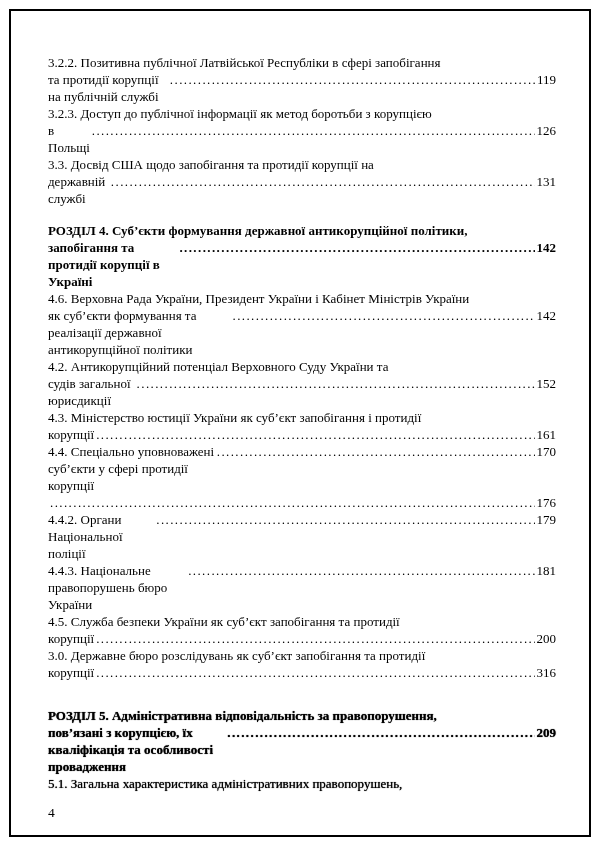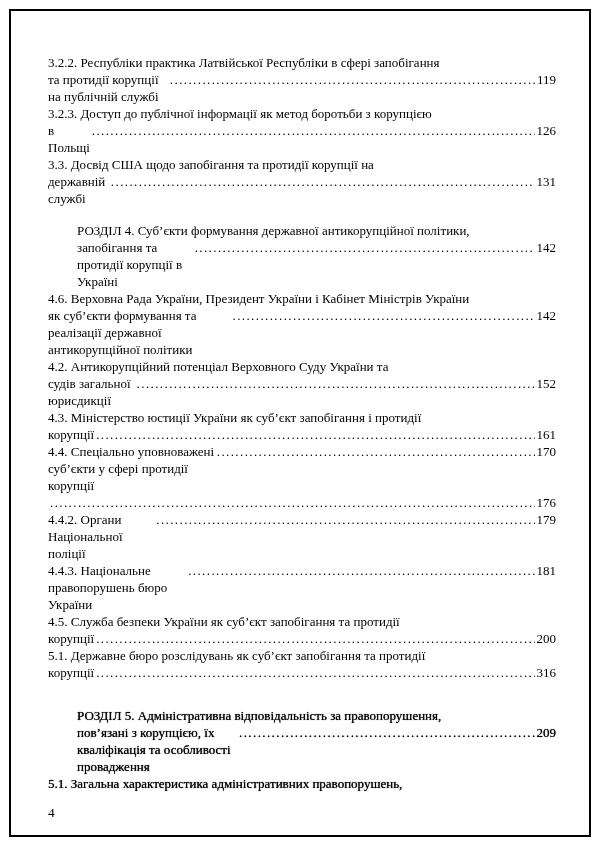--- a/index.html
+++ b/index.html
@@ -34,21 +34,21 @@
   .toc-section:nth-child(4) { margin-top: 15px; }
   .toc-section:nth-child(5) { margin-top: 25px; }
   .toc-section.blurred {
     filter: blur(0.7px);
     text-shadow: 0 0 0.9px rgba(0,0,0,0.95);
   }
   .toc-entry {
     font-size: 13px;
     line-height: 17px;
   }
-  .toc-entry.bold { font-weight: normal; margin-left: 29px; }
+  .toc-entry.bold { font-weight: bold; }
   .toc-line { display: block; }
   .toc-line.last {
     display: flex;
     align-items: baseline;
   }
   .toc-text { flex: 0 1 auto; }
   .dots {
     flex: 1 1 auto;
     overflow: hidden;
     white-space: nowrap;
@@ -68,21 +68,21 @@
   }
 </style>
 </head>
 <body>
 
 <div class="page-frame"></div>
 
 <div class="content">
     <div class="toc-section">
       <div class="toc-entry">
-        <div class="toc-line"><span class="toc-text">3.2.2. Республіки практика Латвійської Республіки в сфері запобігання</span></div>
+        <div class="toc-line"><span class="toc-text">3.2.2. Позитивна публічної Латвійської Республіки в сфері запобігання</span></div>
         <div class="toc-line last">
           <span class="toc-text">та протидії корупції на публічній службі</span>
           <span class="dots"></span>
           <span class="pagenum">119</span>
         </div>
       </div>
       <div class="toc-entry">
         <div class="toc-line"><span class="toc-text">3.2.3. Доступ до публічної інформації як метод боротьби з корупцією</span></div>
         <div class="toc-line last">
           <span class="toc-text">в Польщі</span>
@@ -161,21 +161,21 @@
       </div>
       <div class="toc-entry">
         <div class="toc-line"><span class="toc-text">4.5. Служба безпеки України як суб’єкт запобігання та протидії</span></div>
         <div class="toc-line last">
           <span class="toc-text">корупції</span>
           <span class="dots"></span>
           <span class="pagenum">200</span>
         </div>
       </div>
       <div class="toc-entry">
-        <div class="toc-line"><span class="toc-text">5.1. Державне бюро розслідувань як суб’єкт запобігання та протидії</span></div>
+        <div class="toc-line"><span class="toc-text">3.0. Державне бюро розслідувань як суб’єкт запобігання та протидії</span></div>
         <div class="toc-line last">
           <span class="toc-text">корупції</span>
           <span class="dots"></span>
           <span class="pagenum">316</span>
         </div>
       </div>
     </div>
     <div class="toc-section blurred">
       <div class="toc-entry bold">
         <div class="toc-line"><span class="toc-text">РОЗДІЛ 5. Адміністративна відповідальність за правопорушення,</span></div>

